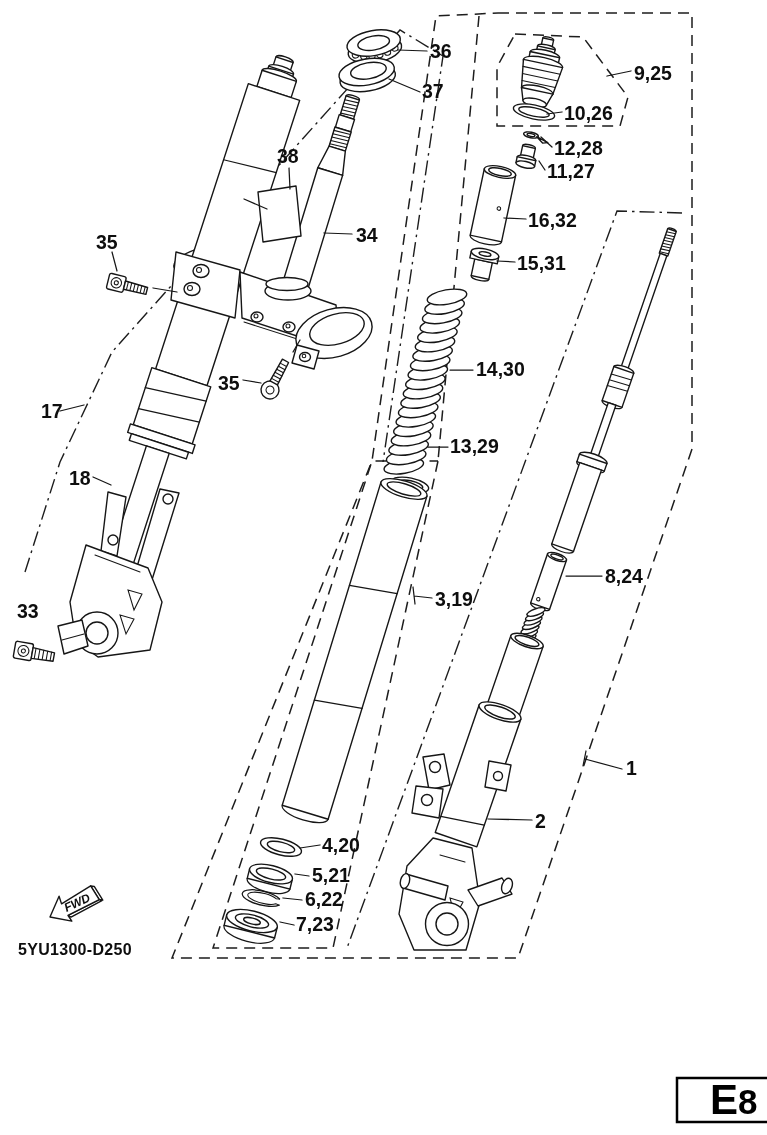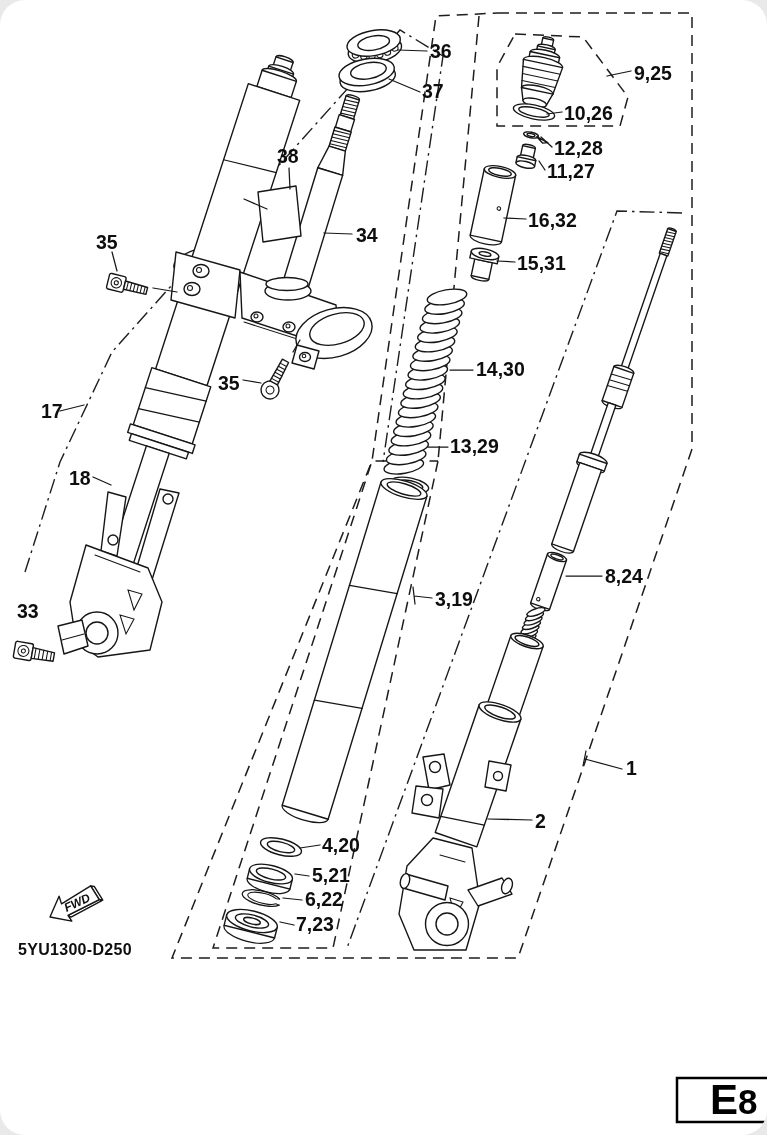--- a/index.html
+++ b/index.html
@@ -1,17 +1,17 @@
 <!DOCTYPE html>
 <html><head>
 <meta charset="utf-8">
 <style>
   html,body{margin:0;padding:0;background:#e9e9e9;}
   .stage{width:767px;height:1135px;position:relative;background:#ffffff;overflow:hidden;
-         font-family:"Liberation Sans",sans-serif;border-radius:25px;}
+         font-family:"Liberation Sans",sans-serif;}
   svg{position:absolute;left:0;top:0;display:block;}
   .p   {fill:#ffffff;stroke:#161616;stroke-width:1.4;stroke-linejoin:round;stroke-linecap:round;}
   .ln  {fill:none;stroke:#161616;stroke-width:1.25;stroke-linecap:round;}
   .thin{fill:none;stroke:#161616;stroke-width:1.05;stroke-linecap:round;}
   .dash{fill:none;stroke:#1d1d1d;stroke-width:1.5;stroke-dasharray:11 7;}
   .chain{fill:none;stroke:#1d1d1d;stroke-width:1.4;stroke-dasharray:15 5 2.5 5;}
   .lbl {font:700 19.5px "Liberation Sans",sans-serif;fill:#0e0e0e;}
   .code{font:700 16px "Liberation Sans",sans-serif;fill:#0e0e0e;letter-spacing:.3px;}
   .fwd {font:italic 700 12px "Liberation Sans",sans-serif;fill:#0e0e0e;}
   .e8e {font:700 42px "Liberation Sans",sans-serif;fill:#000;}

